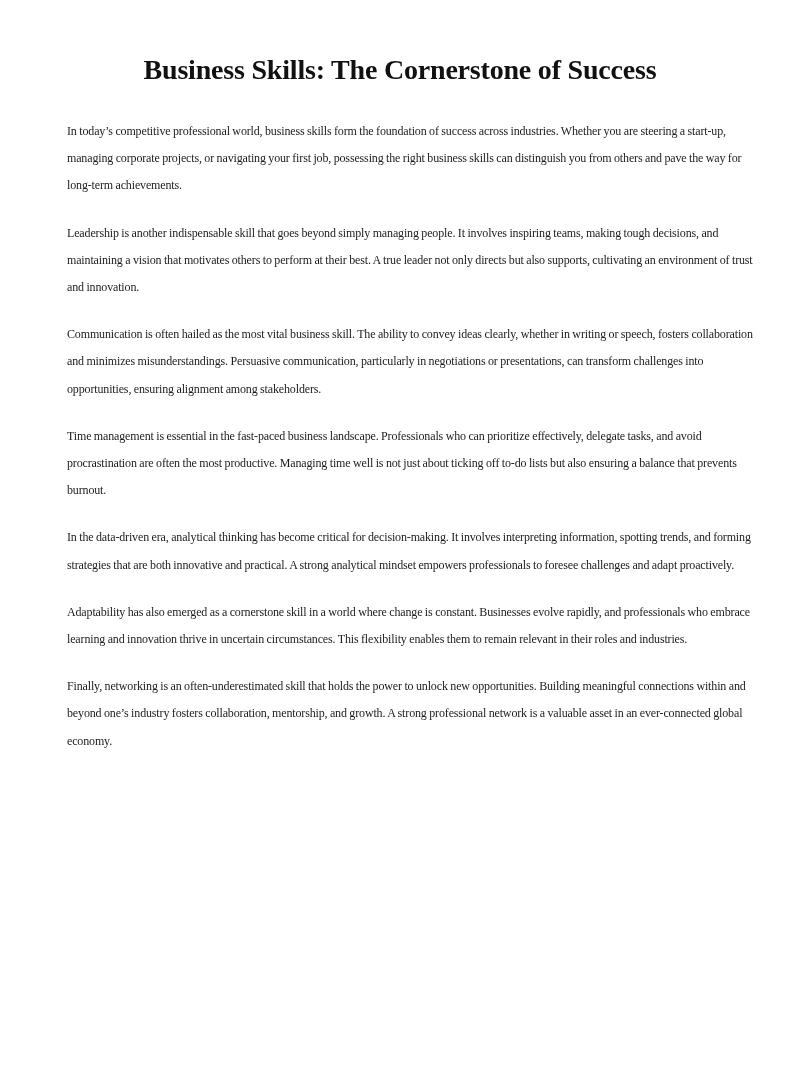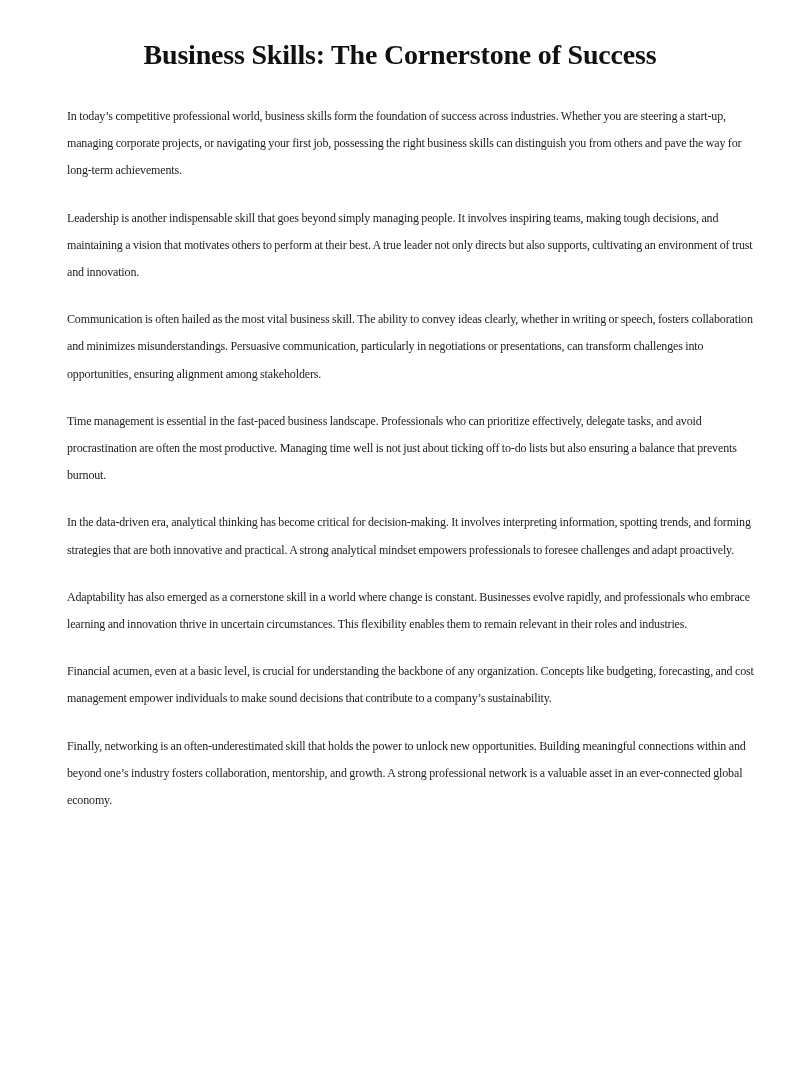--- a/index.html
+++ b/index.html
@@ -15,21 +15,21 @@
       color: #1a1a1a;
     }
     .page {
       position: relative;
       width: 800px;
       height: 1067px;
       box-sizing: border-box;
       padding: 34px 44px 0 67px;
     }
     .doc-title {
-      margin: 1px 0 28px 0;
+      margin: 16px 0 28px 0;
       padding-right: 0;
       text-align: center;
       font-size: 28px;
       font-weight: bold;
       color: #111111;
       line-height: 40px;
       letter-spacing: -0.2px;
       margin-left: -23px;
     }
     .doc-body p {
@@ -46,16 +46,15 @@
 
 <div class="page">
   <h1 class="doc-title">Business Skills: The Cornerstone of Success</h1>
   <div class="doc-body">
     <p>In today’s competitive professional world, business skills form the foundation of success across industries. Whether you are steering a start-up, managing corporate projects, or navigating your first job, possessing the right business skills can distinguish you from others and pave the way for long-term achievements.</p>
     <p>Leadership is another indispensable skill that goes beyond simply managing people. It involves inspiring teams, making tough decisions, and maintaining a vision that motivates others to perform at their best. A true leader not only directs but also supports, cultivating an environment of trust and innovation.</p>
     <p>Communication is often hailed as the most vital business skill. The ability to convey ideas clearly, whether in writing or speech, fosters collaboration and minimizes misunderstandings. Persuasive communication, particularly in negotiations or presentations, can transform challenges into opportunities, ensuring alignment among stakeholders.</p>
     <p>Time management is essential in the fast-paced business landscape. Professionals who can prioritize effectively, delegate tasks, and avoid procrastination are often the most productive. Managing time well is not just about ticking off to-do lists but also ensuring a balance that prevents burnout.</p>
     <p>In the data-driven era, analytical thinking has become critical for decision-making. It involves interpreting information, spotting trends, and forming strategies that are both innovative and practical. A strong analytical mindset empowers professionals to foresee challenges and adapt proactively.</p>
     <p>Adaptability has also emerged as a cornerstone skill in a world where change is constant. Businesses evolve rapidly, and professionals who embrace learning and innovation thrive in uncertain circumstances. This flexibility enables them to remain relevant in their roles and industries.</p>
-    <p>Financial acumen, even at a basic level, is crucial for understanding the backbone of any organization. Concepts like budgeting, forecasting, and cost management empower individuals to make sound decisions that contribute to a company’s sustainability.</p>
     <p>Finally, networking is an often-underestimated skill that holds the power to unlock new opportunities. Building meaningful connections within and beyond one’s industry fosters collaboration, mentorship, and growth. A strong professional network is a valuable asset in an ever-connected global economy.</p>
   </div>
 </div>
 
 </body></html>

